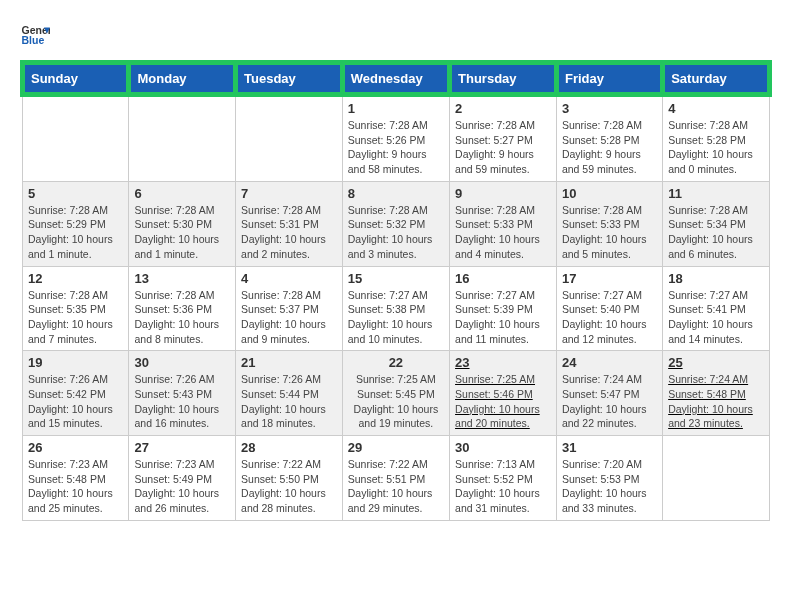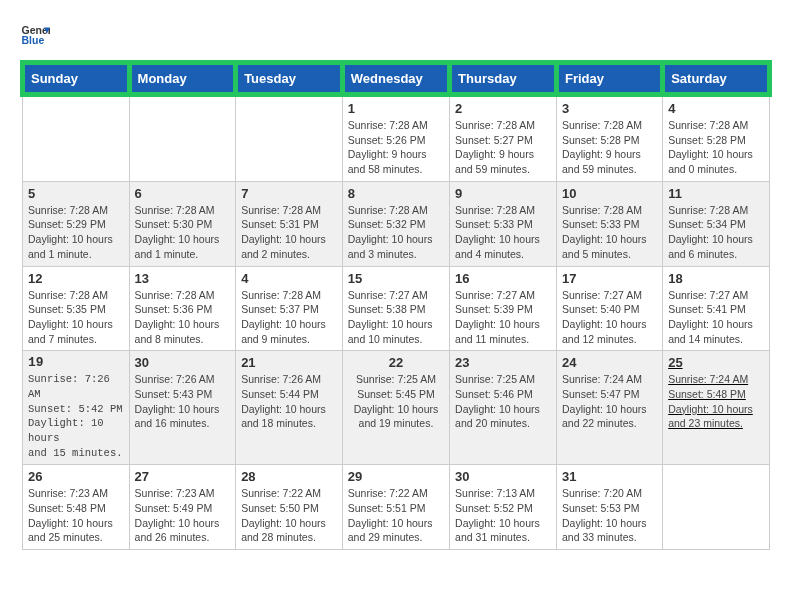--- a/index.html
+++ b/index.html
@@ -237,21 +237,21 @@
         </td>
         <td>
           <span class="day-number">18</span>
           <div class="day-info" style="white-space: pre-line;">Sunrise: 7:27 AM
 Sunset: 5:41 PM
 Daylight: 10 hours
 and 14 minutes.</div>
         </td>
       </tr>
       <tr>
-        <td style="background: rgb(240, 240, 240); font-family: Liberation Mono, monospace;">
+        <td style="background: rgb(240, 240, 240);">
           <span class="day-number">19</span>
           <div class="day-info" style="white-space: pre-line;">Sunrise: 7:26 AM
 Sunset: 5:42 PM
 Daylight: 10 hours
 and 15 minutes.</div>
         </td>
         <td style="background: rgb(240, 240, 240);">
           <span class="day-number">30</span>
           <div class="day-info" style="white-space: pre-line;">Sunrise: 7:26 AM
 Sunset: 5:43 PM
@@ -265,21 +265,21 @@
 Daylight: 10 hours
 and 18 minutes.</div>
         </td>
         <td style="background: rgb(240, 240, 240); text-align: center;">
           <span class="day-number">22</span>
           <div class="day-info" style="white-space: pre-line;">Sunrise: 7:25 AM
 Sunset: 5:45 PM
 Daylight: 10 hours
 and 19 minutes.</div>
         </td>
-        <td style="background: rgb(240, 240, 240);">
+        <td style="background: rgb(240, 240, 240); text-decoration: underline;">
           <span class="day-number">23</span>
           <div class="day-info" style="white-space: pre-line;">Sunrise: 7:25 AM
 Sunset: 5:46 PM
 Daylight: 10 hours
 and 20 minutes.</div>
         </td>
         <td style="background: rgb(240, 240, 240);">
           <span class="day-number">24</span>
           <div class="day-info" style="white-space: pre-line;">Sunrise: 7:24 AM
 Sunset: 5:47 PM

